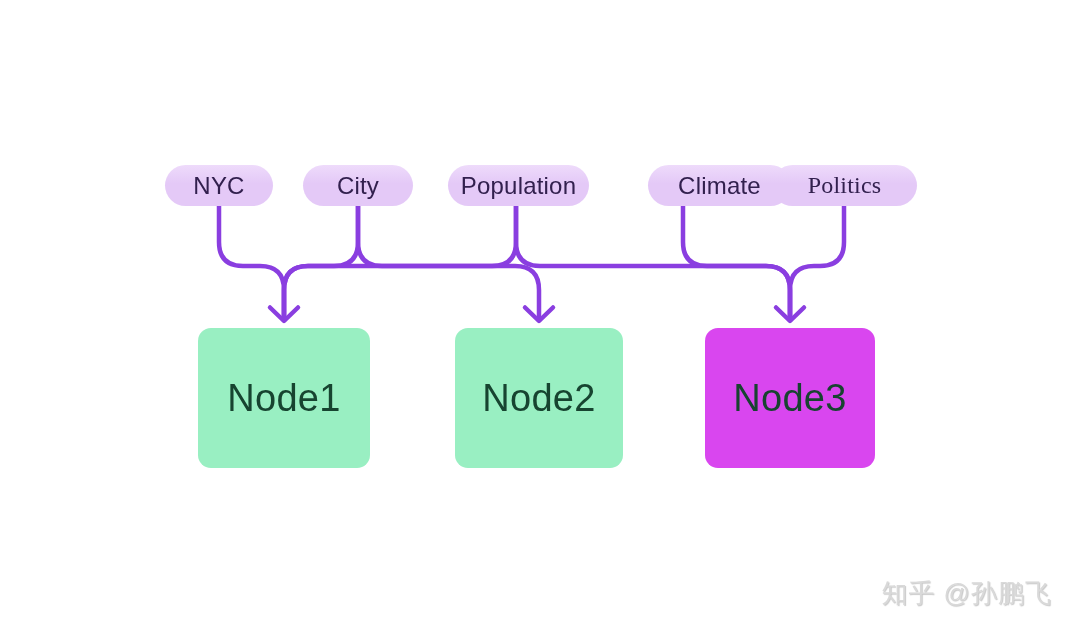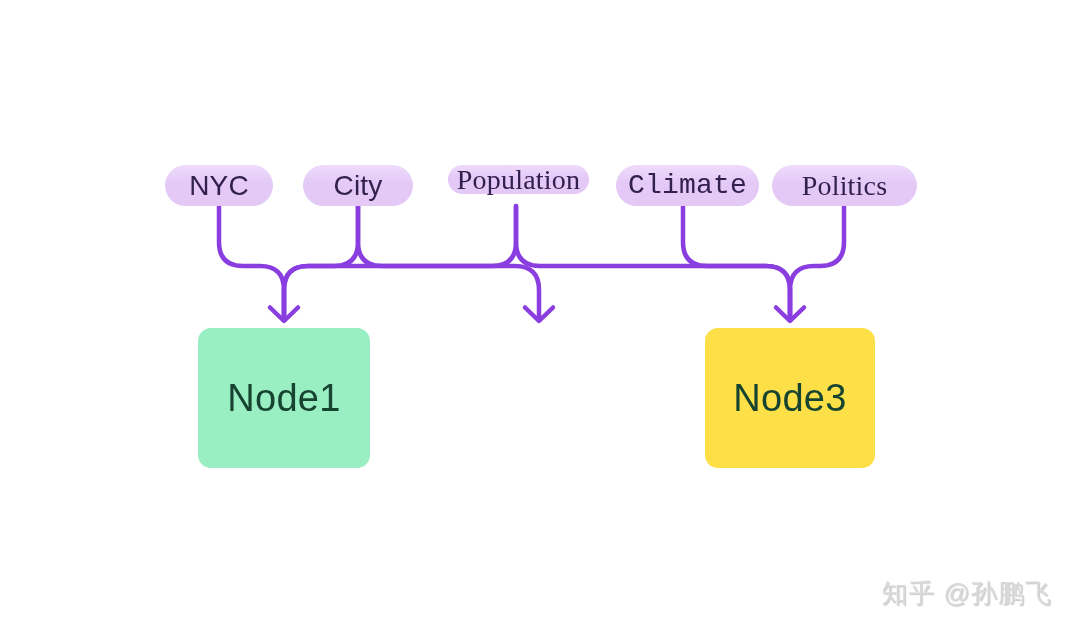--- a/index.html
+++ b/index.html
@@ -11,21 +11,21 @@
     font-family:"Liberation Sans", sans-serif;
   }
   .connector-layer{
     position:absolute;left:0;top:0;width:1080px;height:635px;
     pointer-events:none;
   }
   .pill{
     position:absolute;
     display:flex;align-items:center;justify-content:center;
     border-radius:21px;
-    font-size:28px;font-weight:500;
+    font-size:24px;font-weight:500;
     letter-spacing:.2px;
     box-sizing:border-box;
   }
   .node{
     position:absolute;
     display:flex;align-items:center;justify-content:center;
     border-radius:13px;
     font-size:38px;font-weight:500;
     letter-spacing:.3px;
     box-sizing:border-box;
@@ -55,32 +55,35 @@
       <path d="M525,307.5 L539,321 L553,307.5" fill="none" stroke="#8a3ee0" stroke-width="4.5" stroke-linecap="round" stroke-linejoin="round"></path>
       <path d="M776,307.5 L790,321 L804,307.5" fill="none" stroke="#8a3ee0" stroke-width="4.5" stroke-linecap="round" stroke-linejoin="round"></path>
     </svg>
 
   <div class="pill" style="left: 165px; top: 165px; width: 108px; height: 41px; background: linear-gradient(rgb(238, 219, 251) 0%, rgb(228, 201, 247) 45%); color: rgb(50, 32, 78);">
     <span>NYC</span>
   </div>
   <div class="pill" style="left: 303px; top: 165px; width: 110px; height: 41px; background: linear-gradient(rgb(238, 219, 251) 0%, rgb(228, 201, 247) 45%); color: rgb(50, 32, 78);">
     <span>City</span>
   </div>
-  <div class="pill" style="left: 448px; top: 165px; width: 141px; height: 29px; background: linear-gradient(rgb(238, 219, 251) 0%, rgb(228, 201, 247) 45%); color: rgb(50, 32, 78); font-family: Liberation Serif, serif;">
+  <div class="pill" style="left: 448px; top: 165px; width: 141px; height: 41px; background: linear-gradient(rgb(238, 219, 251) 0%, rgb(228, 201, 247) 45%); color: rgb(50, 32, 78);">
     <span>Population</span>
   </div>
-  <div class="pill" style="left: 616px; top: 165px; width: 143px; height: 41px; background: linear-gradient(rgb(238, 219, 251) 0%, rgb(228, 201, 247) 45%); color: rgb(50, 32, 78); font-family: Liberation Mono, monospace;">
+  <div class="pill" style="left: 648px; top: 165px; width: 143px; height: 41px; background: linear-gradient(rgb(238, 219, 251) 0%, rgb(228, 201, 247) 45%); color: rgb(50, 32, 78);">
     <span>Climate</span>
   </div>
   <div class="pill" style="left: 772px; top: 165px; width: 145px; height: 41px; background: linear-gradient(rgb(238, 219, 251) 0%, rgb(228, 201, 247) 45%); color: rgb(50, 32, 78); font-family: Liberation Serif, serif;">
     <span>Politics</span>
   </div>
 
   <div class="node" style="left: 198px; top: 328px; width: 172px; height: 140px; background: rgb(153, 239, 194); color: rgb(23, 68, 48);">
     <span>Node1</span>
   </div>
-  <div class="node" style="left: 705px; top: 328px; width: 170px; height: 140px; background: #fde047; color: rgb(23, 68, 48);">
+  <div class="node" style="left: 455px; top: 328px; width: 168px; height: 140px; background: rgb(153, 239, 194); color: rgb(23, 68, 48);">
+    <span>Node2</span>
+  </div>
+  <div class="node" style="left: 705px; top: 328px; width: 170px; height: 140px; background: #d946ef; color: rgb(23, 68, 48);">
     <span>Node3</span>
   </div>
 
   <div class="watermark" style="color: rgb(217, 217, 217); margin-left: 36px;">知乎 @孙鹏飞</div>
 
 </div>
 
 </body></html>

